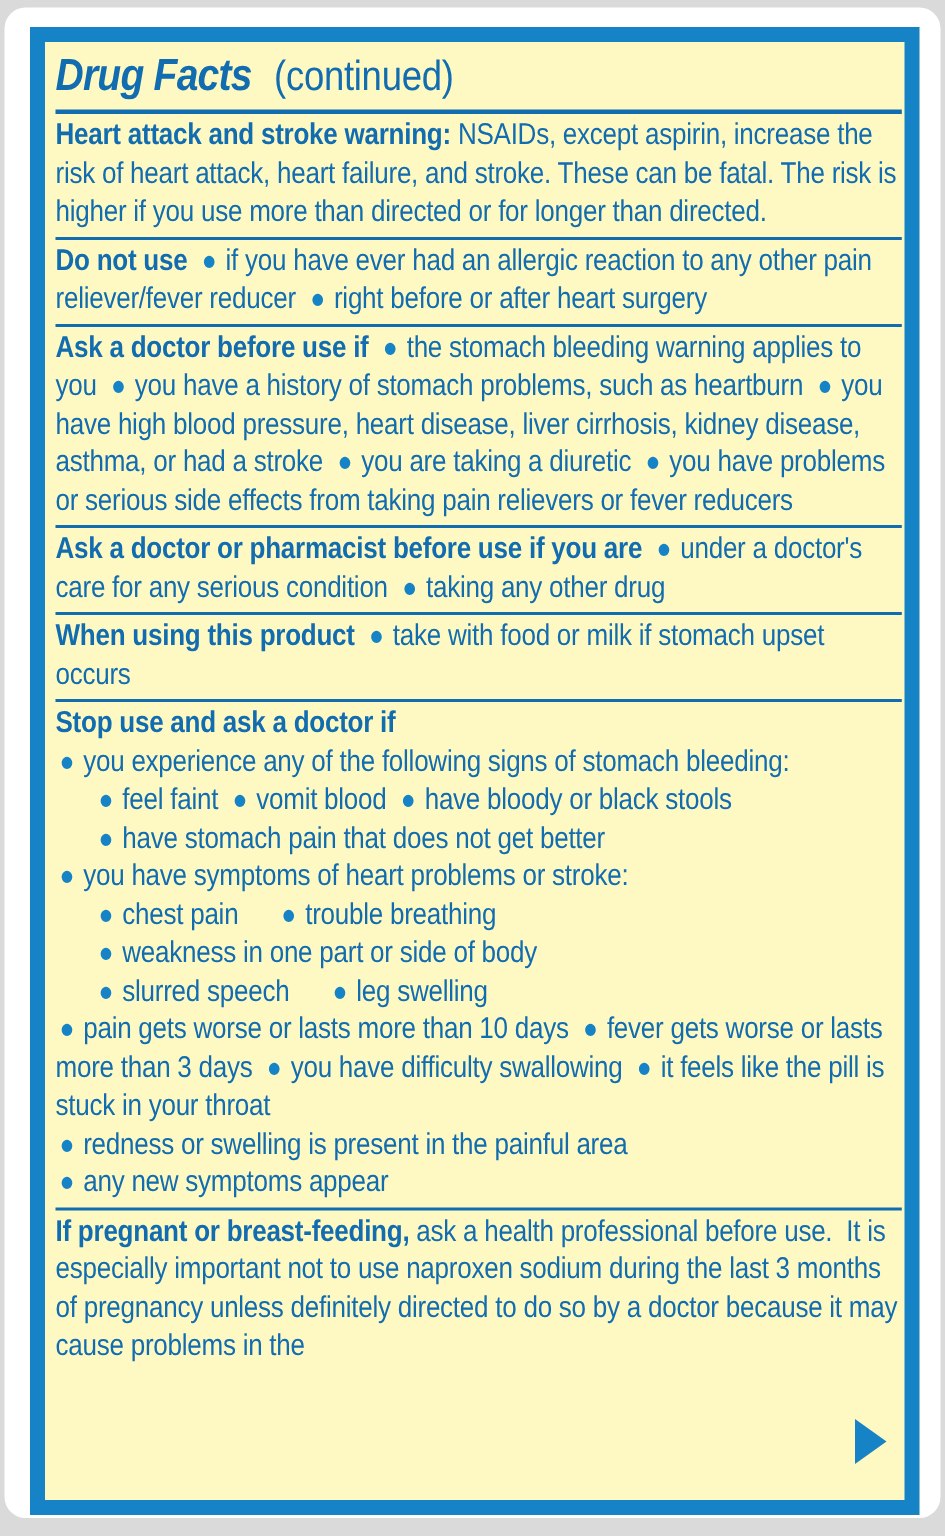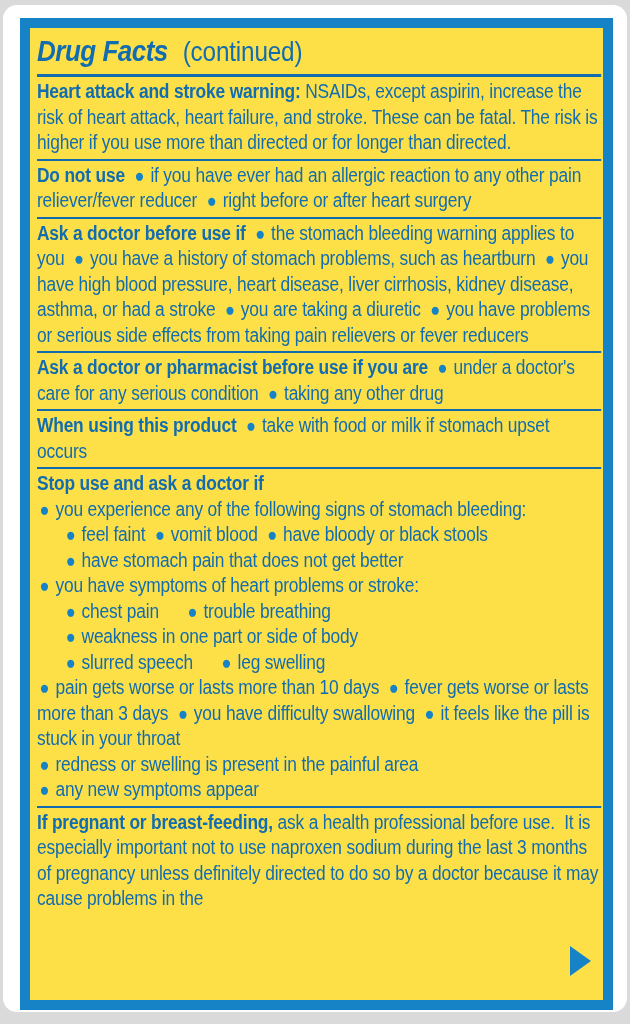--- a/index.html
+++ b/index.html
@@ -11,21 +11,21 @@
     overflow:hidden;
   }
   .paper{
     position:absolute;left:3px;right:3px;top:5px;bottom:12px;
     background:#ffffff;border-radius:14px;
   }
   .label-frame{
     position:absolute;left:20px;top:18px;width:593px;height:992px;
     box-sizing:border-box;
     border:10px solid var(--border-blue,#1583c5);
-    background:#fde047;
+    background:#fef9c3;
     overflow:hidden;
   }
   .content{
     position:absolute;left:7px;top:2px;width:650px;
     transform:scaleX(0.868);transform-origin:0 0;
     color:var(--ink,#126cb0);
     font-size:20px;line-height:25.5px;letter-spacing:-0.2px;
   }
   .title{
     font-size:30px;line-height:38px;

